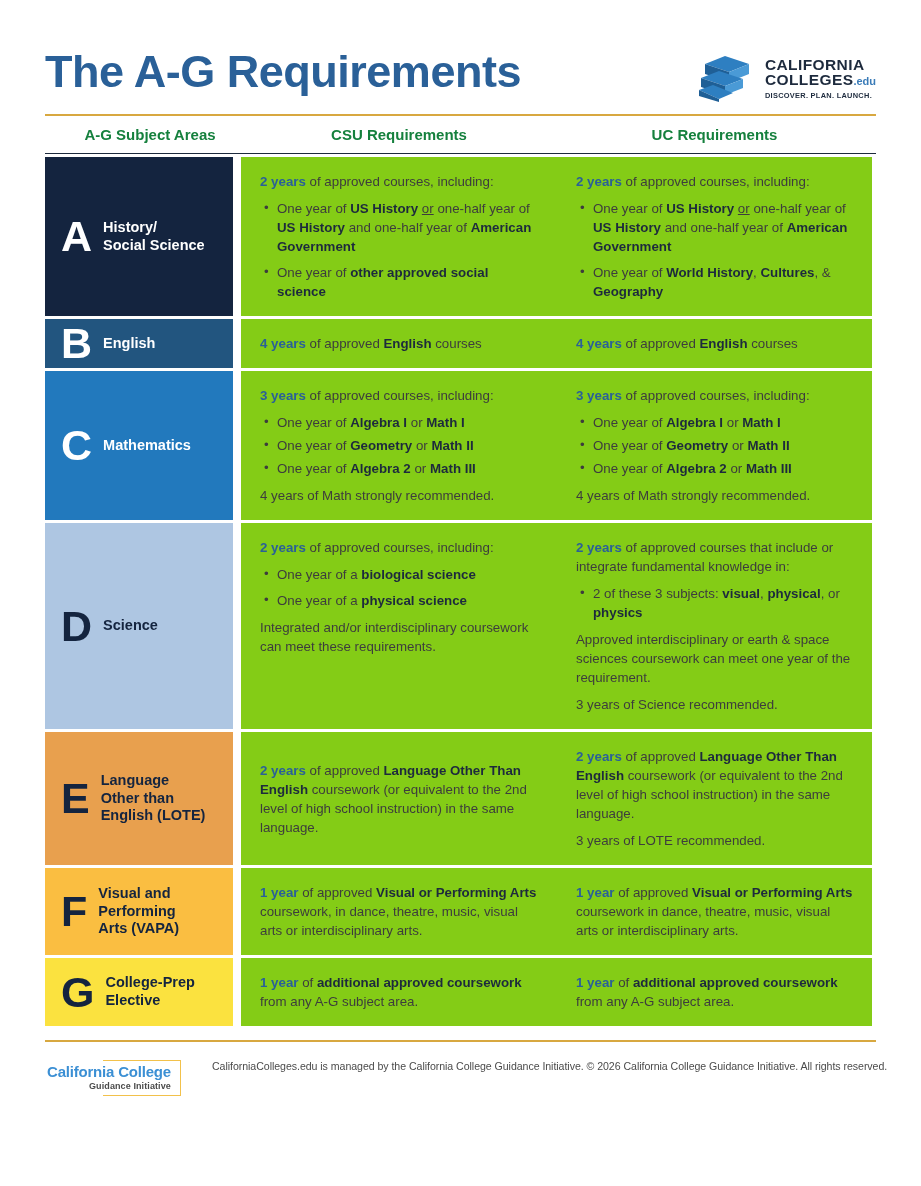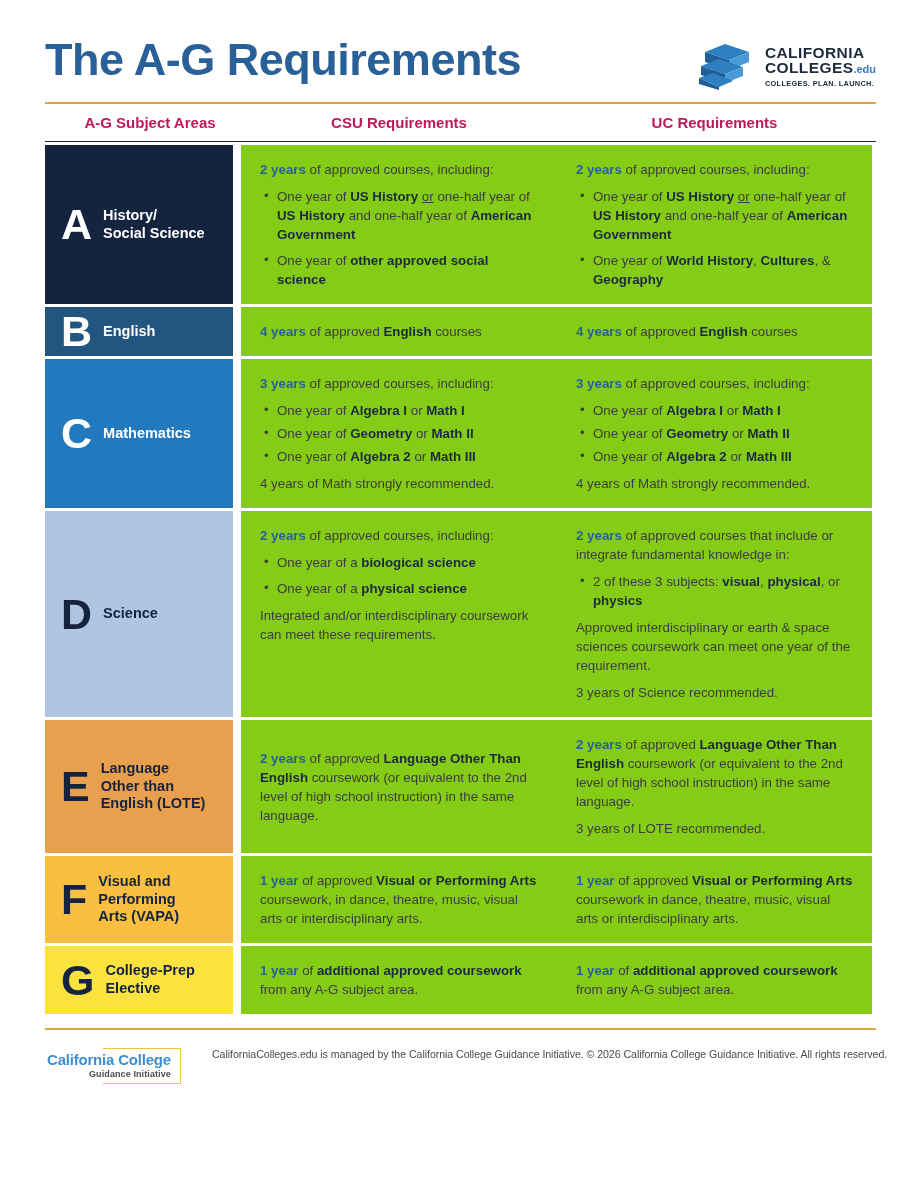--- a/index.html
+++ b/index.html
@@ -9,21 +9,21 @@
     height: 1186px;
     background: #ffffff;
     font-family: "Liberation Sans", sans-serif;
   }
 
   .page {
     position: relative;
     width: 921px;
     height: 892px;
     background: #ffffff;
-    padding: 4px 45px;
+    padding: 16px 45px;
   }
 
   
   .masthead {
     display: flex;
     align-items: flex-start;
     justify-content: space-between;
     padding-top: 32px;
   }
 
@@ -90,21 +90,21 @@
   
   .colhead {
     display: flex;
     height: 38px;
     align-items: center;
     border-bottom: 1.5px solid #1d2a3d;
   }
   .colhead .ch {
     font-size: 15px;
     font-weight: bold;
-    color: #be185d;
+    color: #15803d;
     text-align: center;
   }
   .ch-a { width: 188px; text-align: left; padding-left: 22px; }
   .ch-gutter { width: 8px; }
   .ch-b { width: 316px; }
   .ch-c { width: 315px; }
 
   
   .rows { margin-top: 3px; }
 
@@ -259,21 +259,21 @@
         <path d="M30 18 L30 28 L50 20 L50 10 Z" fill="#4a9ad6"></path>
         <path d="M2 24 L20 17 L44 25 L26 32 Z" fill="#2e7fc1"></path>
         <path d="M2 24 L2 33 L26 41 L26 32 Z" fill="#1f5f96"></path>
         <path d="M26 32 L26 41 L44 34 L44 25 Z" fill="#4a9ad6"></path>
         <path d="M0 36 L14 31 L34 39 L20 45 Z" fill="#2e7fc1"></path>
         <path d="M0 36 L0 42 L20 48 L20 45 Z" fill="#1f5f96"></path>
       </svg>
       <div class="brand-text">
         <div class="brand-line1">CALIFORNIA</div>
         <div class="brand-line2"><span>COLLEGES</span><span class="brand-edu">.edu</span></div>
-        <div class="brand-tag">COLLEGES. PLAN. LAUNCH.</div>
+        <div class="brand-tag">DISCOVER. PLAN. LAUNCH.</div>
       </div>
     </div>
   </div>
 
 
   <div class="rule-gold"></div>
 
   <div class="colhead">
     <div class="ch ch-a">A-G Subject Areas</div>
     <div class="ch-gutter"></div>

